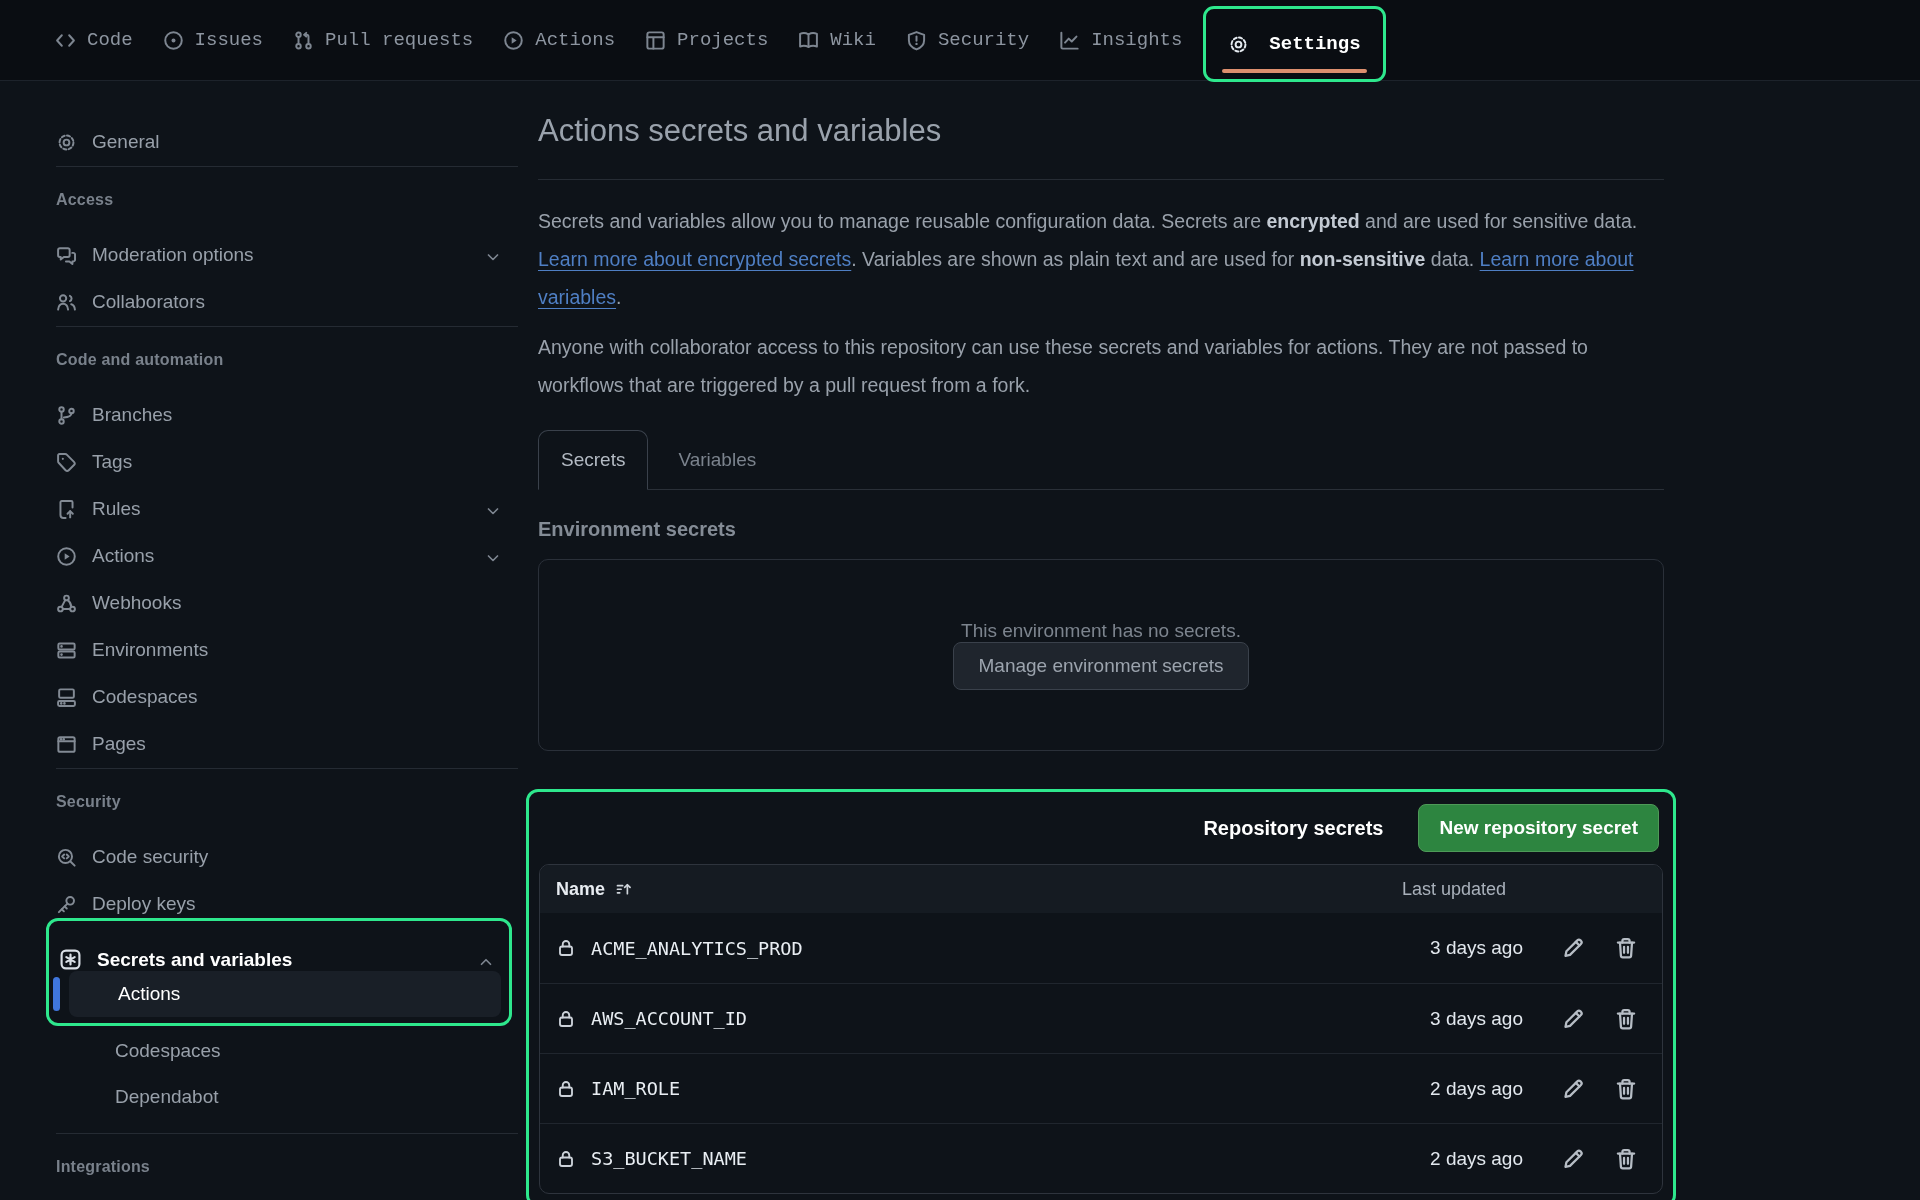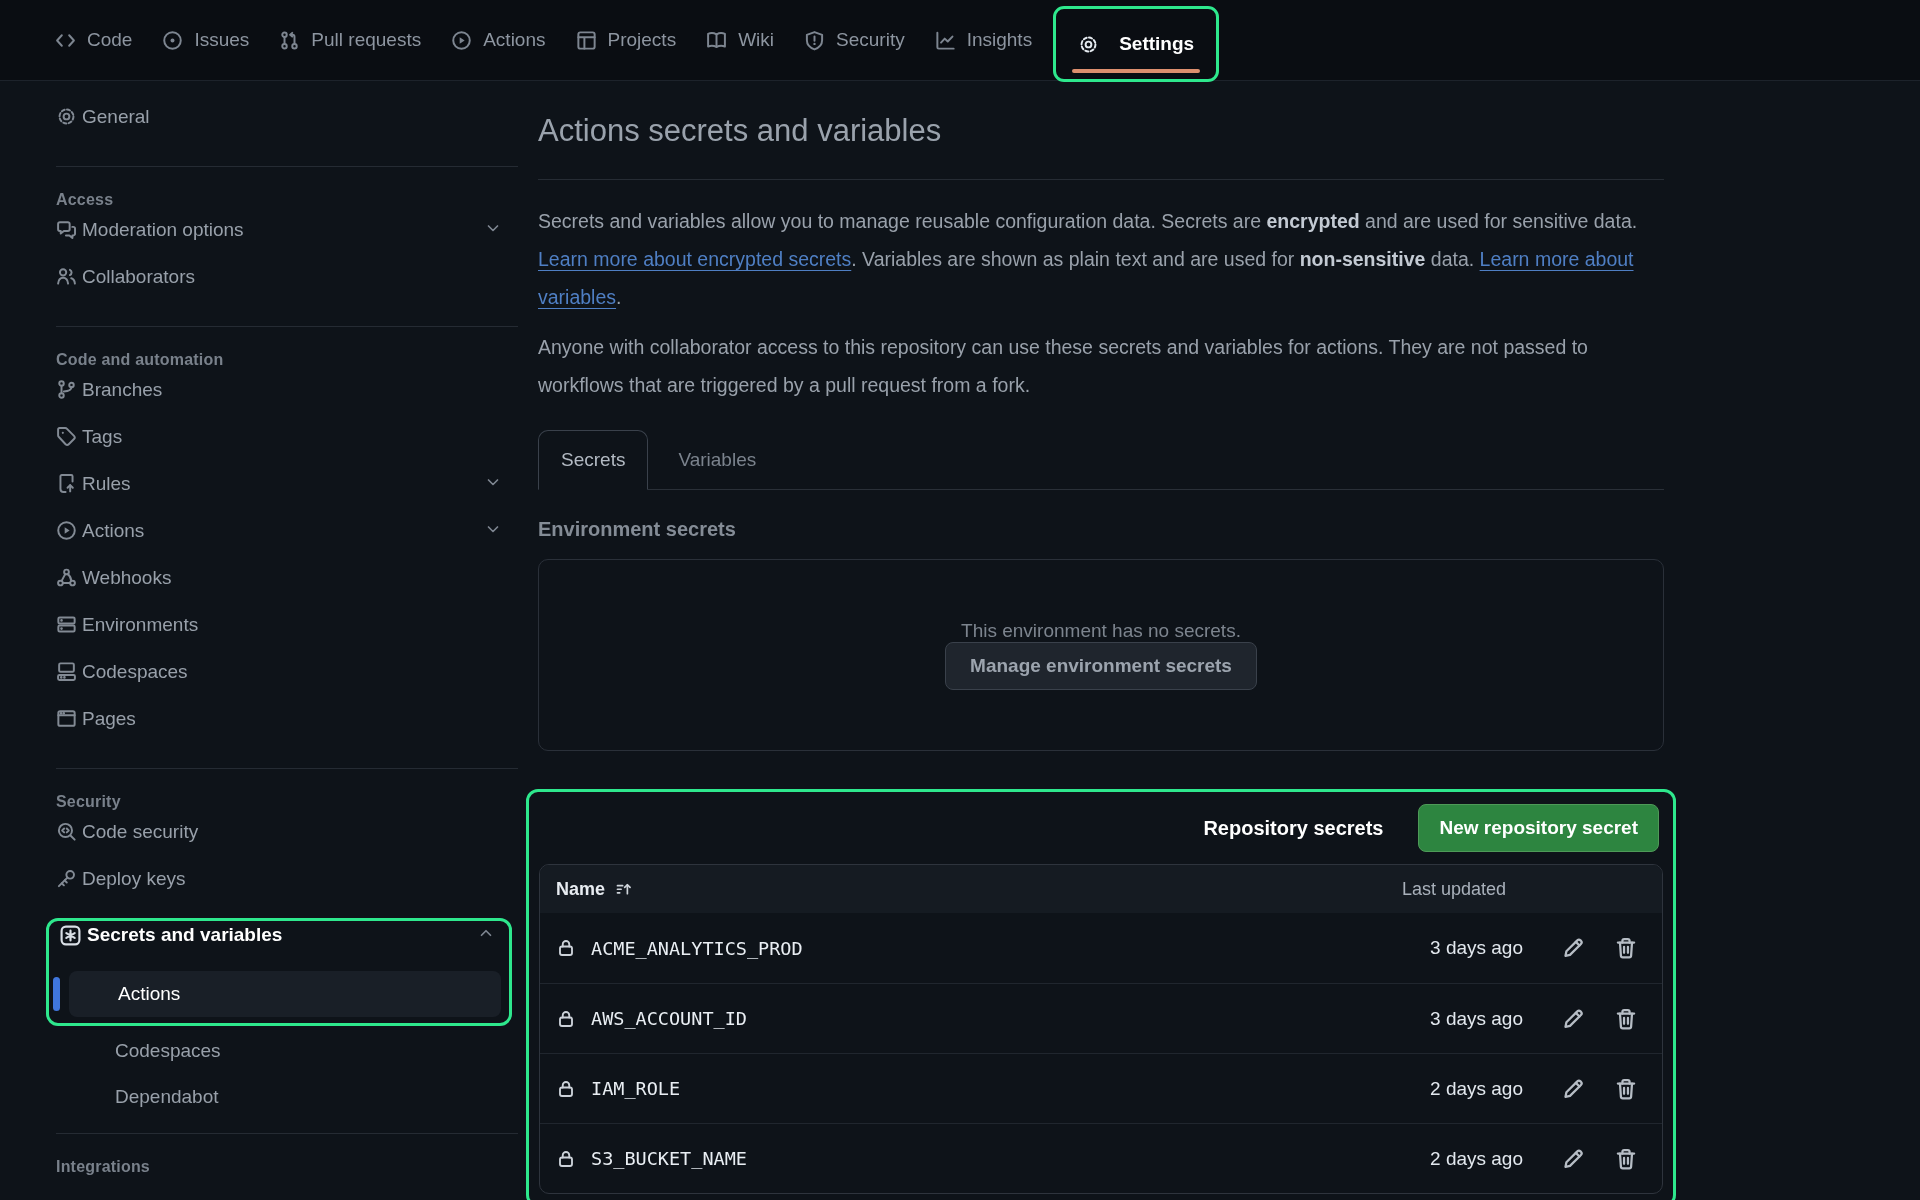--- a/index.html
+++ b/index.html
@@ -13,40 +13,40 @@
   svg.ico { fill:none; stroke:currentColor; stroke-width:1.5; stroke-linecap:round; stroke-linejoin:round; display:block; }
 
   
   .topnav {
     position:absolute; top:0; left:0; right:0; height:81px;
     background:#0a0d12; border-bottom:1px solid #1d232b;
     display:flex; align-items:center; padding-left:40px;
   }
   .nav-item {
     display:flex; align-items:center; gap:11px; padding:0 15px; height:81px;
-    font-size:19px; color:#8d95a0; cursor:pointer; white-space:nowrap;
+    font-size:19px; color:#8d95a0; cursor:pointer; white-space:nowrap;font-family:Liberation Mono, monospace;
   }
   .nav-item svg { width:21px; height:21px; color:#7d8590; }
   .settings-wrap {
     position:relative; top:4px; margin-left:6px;
     border:3px solid #2ee88d; border-radius:11px;
     height:76px; display:flex; align-items:center; padding:0 22px;
     background:#0a0d12; z-index:3;
   }
   .settings-wrap .nav-item { padding:0; height:auto; color:#ffffff; font-weight:700;gap:20px; }
   .settings-wrap .nav-item svg { color:#e6ebf1; }
   .settings-underline {
     position:absolute; left:16px; right:16px; bottom:6px; height:4px;
     border-radius:2px; background:#dd8f6e;
   }
 
   
   .sidebar { position:absolute; left:40px; top:106px; width:478px; }
   .side-item {
-    height:47px; display:flex; align-items:flex-start; gap:5px;
+    height:47px; display:flex; align-items:flex-end; gap:15px;
     padding:0 16px; font-size:19px; color:#98a0aa; border-radius:8px; cursor:pointer;
   }
   .side-item svg { width:21px; height:21px; color:#828a94; flex:none; }
   .side-item .chev { margin-left:auto; width:18px; height:18px; color:#7d8590; }
   .side-header {
     font-size:16px; font-weight:700; color:#79818b; padding:0 16px;
     height:42px; display:flex; align-items:end; padding-bottom:10px; letter-spacing:.2px;
   }
   .side-divider { border-top:1px solid #252b33; margin:13px 0 10px 16px; }
 
@@ -91,21 +91,21 @@
   }
 
   .env-heading { margin-top:28px; font-size:20px; font-weight:700; color:#848c96; }
   .env-box {
     margin-top:18px; height:192px; border:1px solid #2a3039; border-radius:10px;
     display:flex; flex-direction:column; align-items:center; justify-content:center; 
   }
   .env-empty { font-size:19px; color:#7c848e; }
   .btn-secondary {
     background:#1f252d; border:1px solid #3a414b; border-radius:8px;
-    color:#9ca4ae; font-weight:700; font-size:19px; padding:12px 24px;
+    color:#9ca4ae; font-weight:400; font-size:19px; padding:12px 24px;
     font-family:"Liberation Sans", sans-serif; cursor:pointer;
   }
 
   .repo-wrap {
     margin:38px -12px 0; border:3px solid #2ee88d; border-radius:12px;
     padding:12px 10px 10px; background:#0e1319;
   }
   .repo-header { display:flex; justify-content:flex-end; align-items:center; padding:0 4px 12px 10px;gap:35px; }
   .repo-heading { font-size:20px; font-weight:700; color:#ffffff; }
   .btn-primary {

